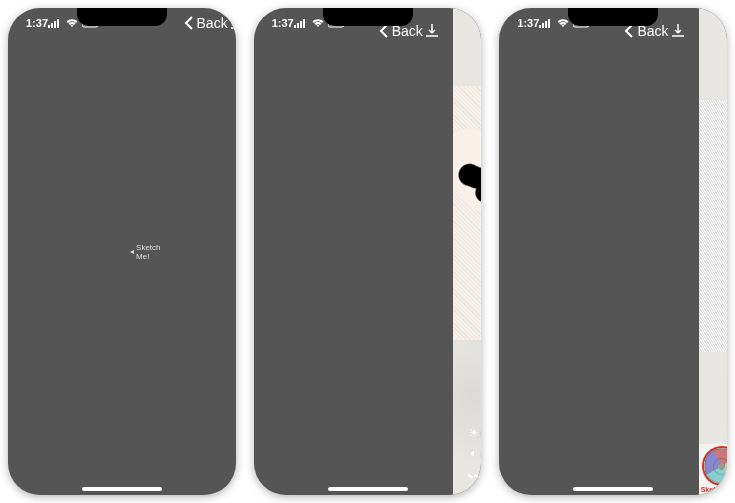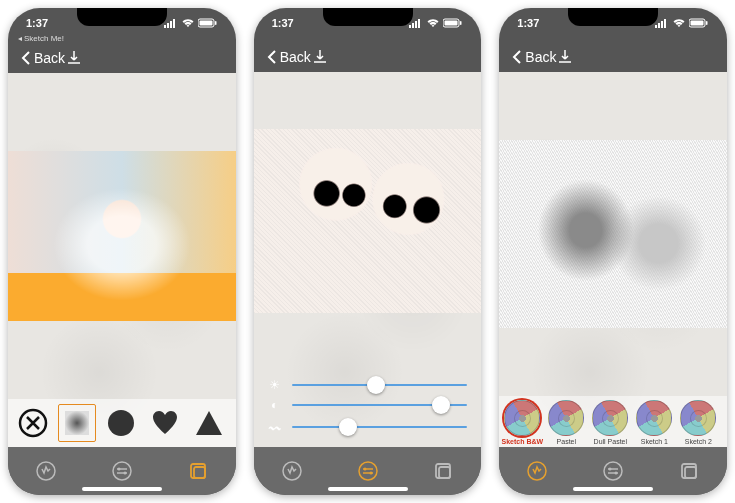--- a/index.html
+++ b/index.html
@@ -13,21 +13,21 @@
     padding: 8px;
   }
   .phone {
     flex: 1;
     background: #555;
     border-radius: 32px;
     position: relative;
     overflow: hidden;
     box-shadow: 0 2px 8px rgba(0,0,0,0.3);
     display: flex;
-    flex-direction: column;
+    flex-direction: row;
   }
   .notch {
     position: absolute;
     top: 0; left: 50%;
     transform: translateX(-50%);
     width: 90px; height: 18px;
     background: #000;
     border-radius: 0 0 12px 12px;
     z-index: 10;
   }

